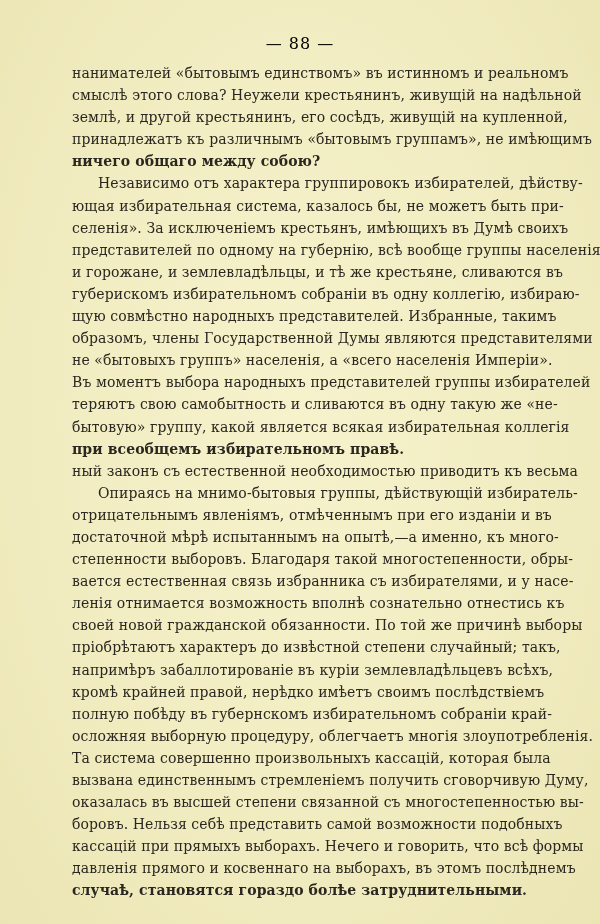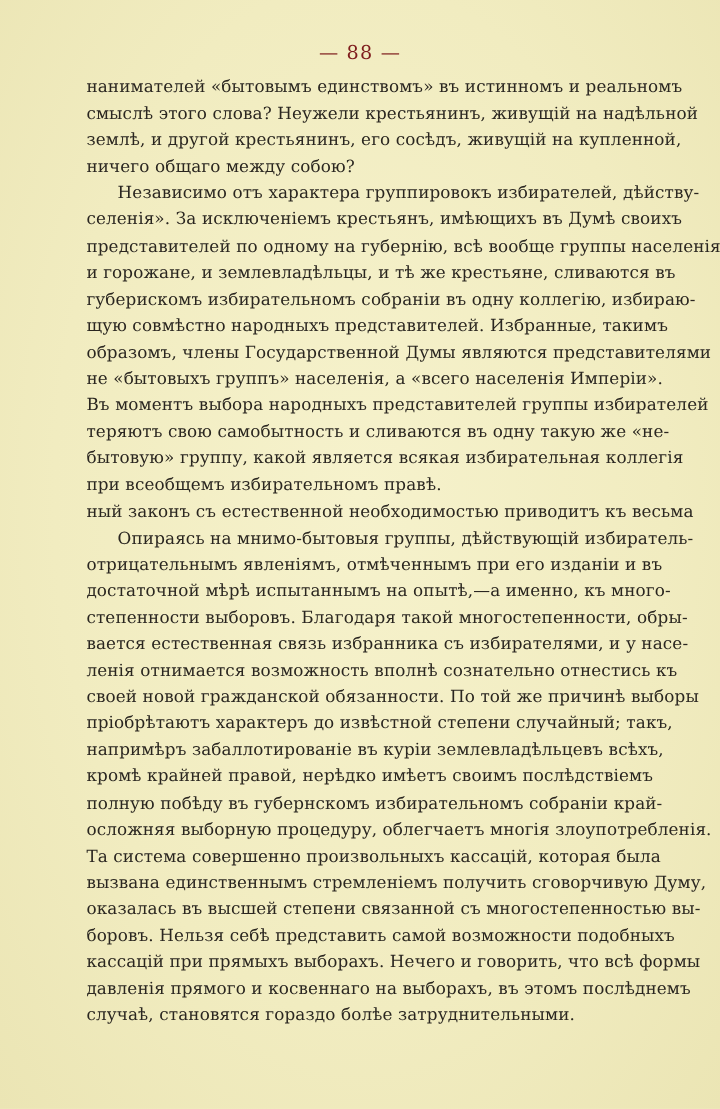--- a/index.html
+++ b/index.html
@@ -17,60 +17,63 @@
       color: #2a2620;
     }
     .page-number {
       position: absolute;
       top: 34px;
       left: 0;
       width: 600px;
       text-align: center;
       font-size: 16px;
       letter-spacing: 1px;
-      color: #7f1d1d;
+      color: #000000;
     }
     .text-block {
       position: absolute;
       left: 72px;
       top: 62px;
       width: 470px;
     }
     .line {
       height: 22.1px;
       line-height: 22.1px;
       font-size: 14px;
       white-space: nowrap;
       text-align: justify;
       text-align-last: justify;
       letter-spacing: 0.1px;
     }
     .line.last {
       text-align-last: left;
+      font-weight: bold;
     }
     .line.indent {
       padding-left: 26px;
     }
   </style>
 </head>
 <body>
 
 <div class="page-number">— 88 —</div>
 
 <div class="text-block">
 
   <div>
     <div class="line">нанимателей «бытовымъ единствомъ» въ истинномъ и реальномъ</div>
     <div class="line">смыслѣ этого слова? Неужели крестьянинъ, живущій на надѣльной</div>
     <div class="line">землѣ, и другой крестьянинъ, его сосѣдъ, живущій на купленной,</div>
+    <div class="line">принадлежатъ къ различнымъ «бытовымъ группамъ», не имѣющимъ</div>
     <div class="line last">ничего общаго между собою?</div>
   </div>
 
   <div>
     <div class="line indent">Независимо отъ характера группировокъ избирателей, дѣйству-</div>
+    <div class="line">ющая избирательная система, казалось бы, не можетъ быть при-</div>
     <div class="line">селенія». За исключеніемъ крестьянъ, имѣющихъ въ Думѣ своихъ</div>
     <div class="line">представителей по одному на губернію, всѣ вообще группы населенія,</div>
     <div class="line">и горожане, и землевладѣльцы, и тѣ же крестьяне, сливаются въ</div>
     <div class="line">губерискомъ избирательномъ собраніи въ одну коллегію, избираю-</div>
     <div class="line">щую совмѣстно народныхъ представителей. Избранные, такимъ</div>
     <div class="line">образомъ, члены Государственной Думы являются представителями</div>
     <div class="line">не «бытовыхъ группъ» населенія, а «всего населенія Имперіи».</div>
     <div class="line">Въ моментъ выбора народныхъ представителей группы избирателей</div>
     <div class="line">теряютъ свою самобытность и сливаются въ одну такую же «не-</div>
     <div class="line">бытовую» группу, какой является всякая избирательная коллегія</div>

